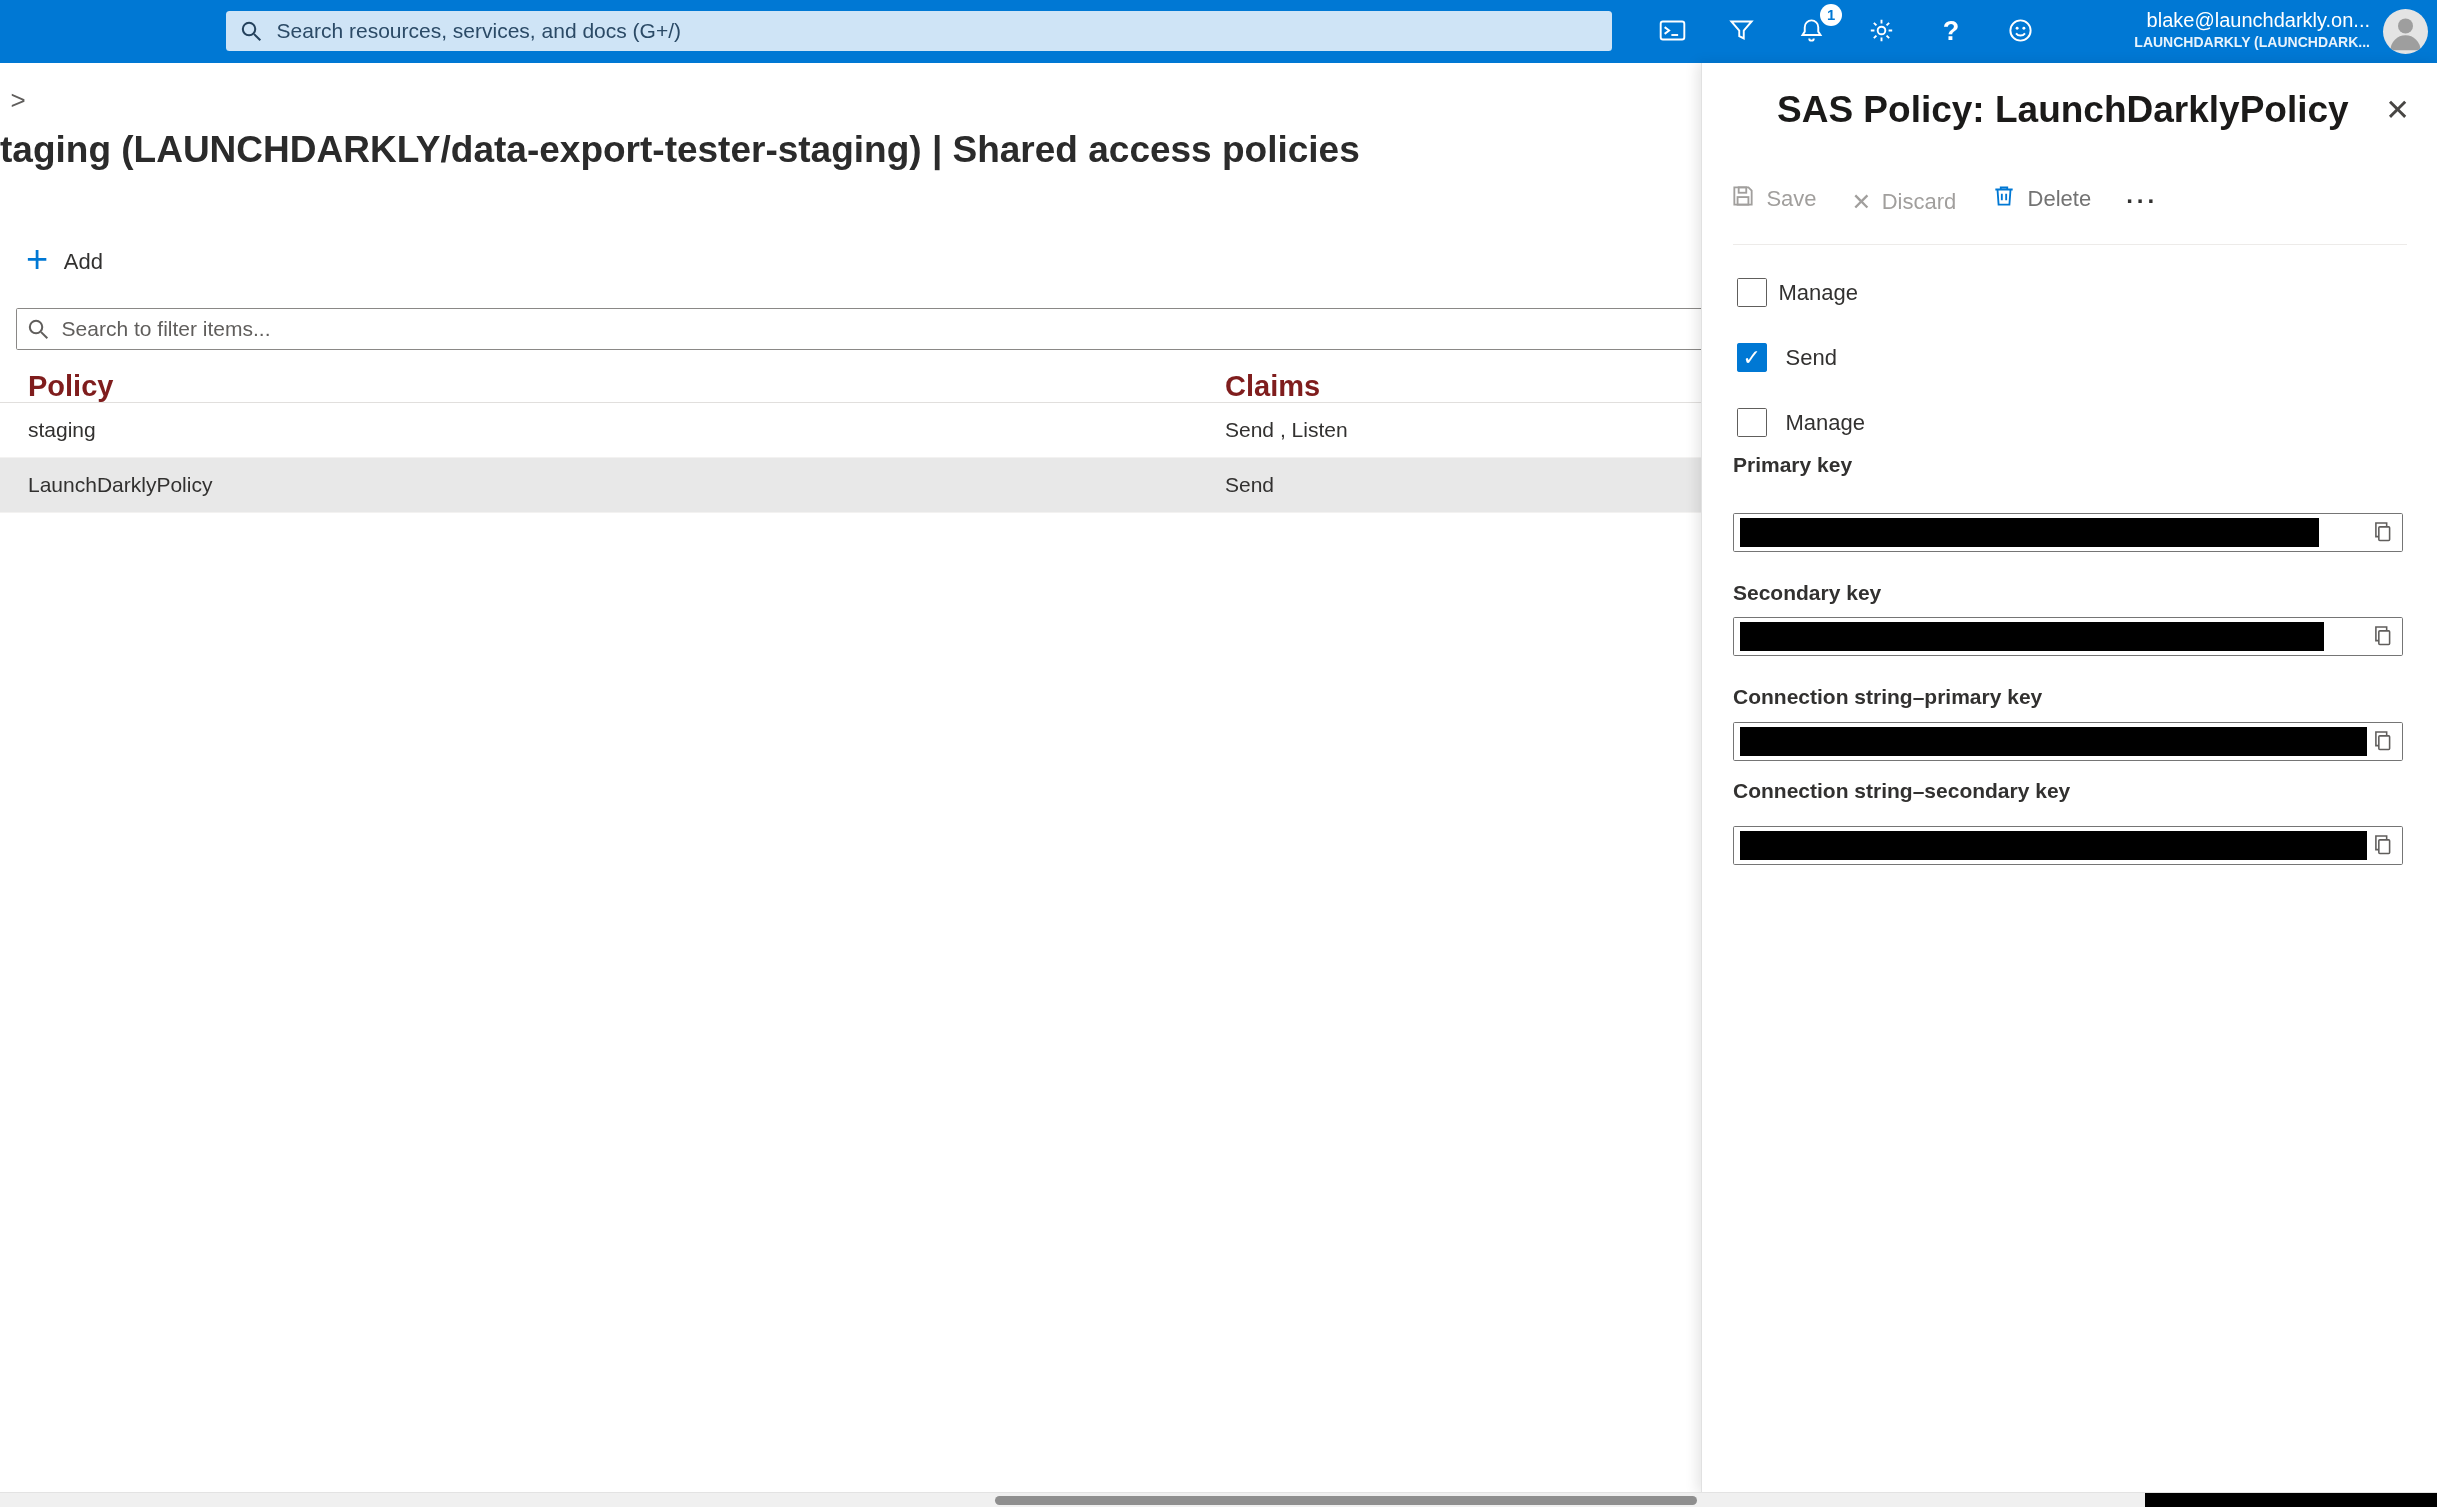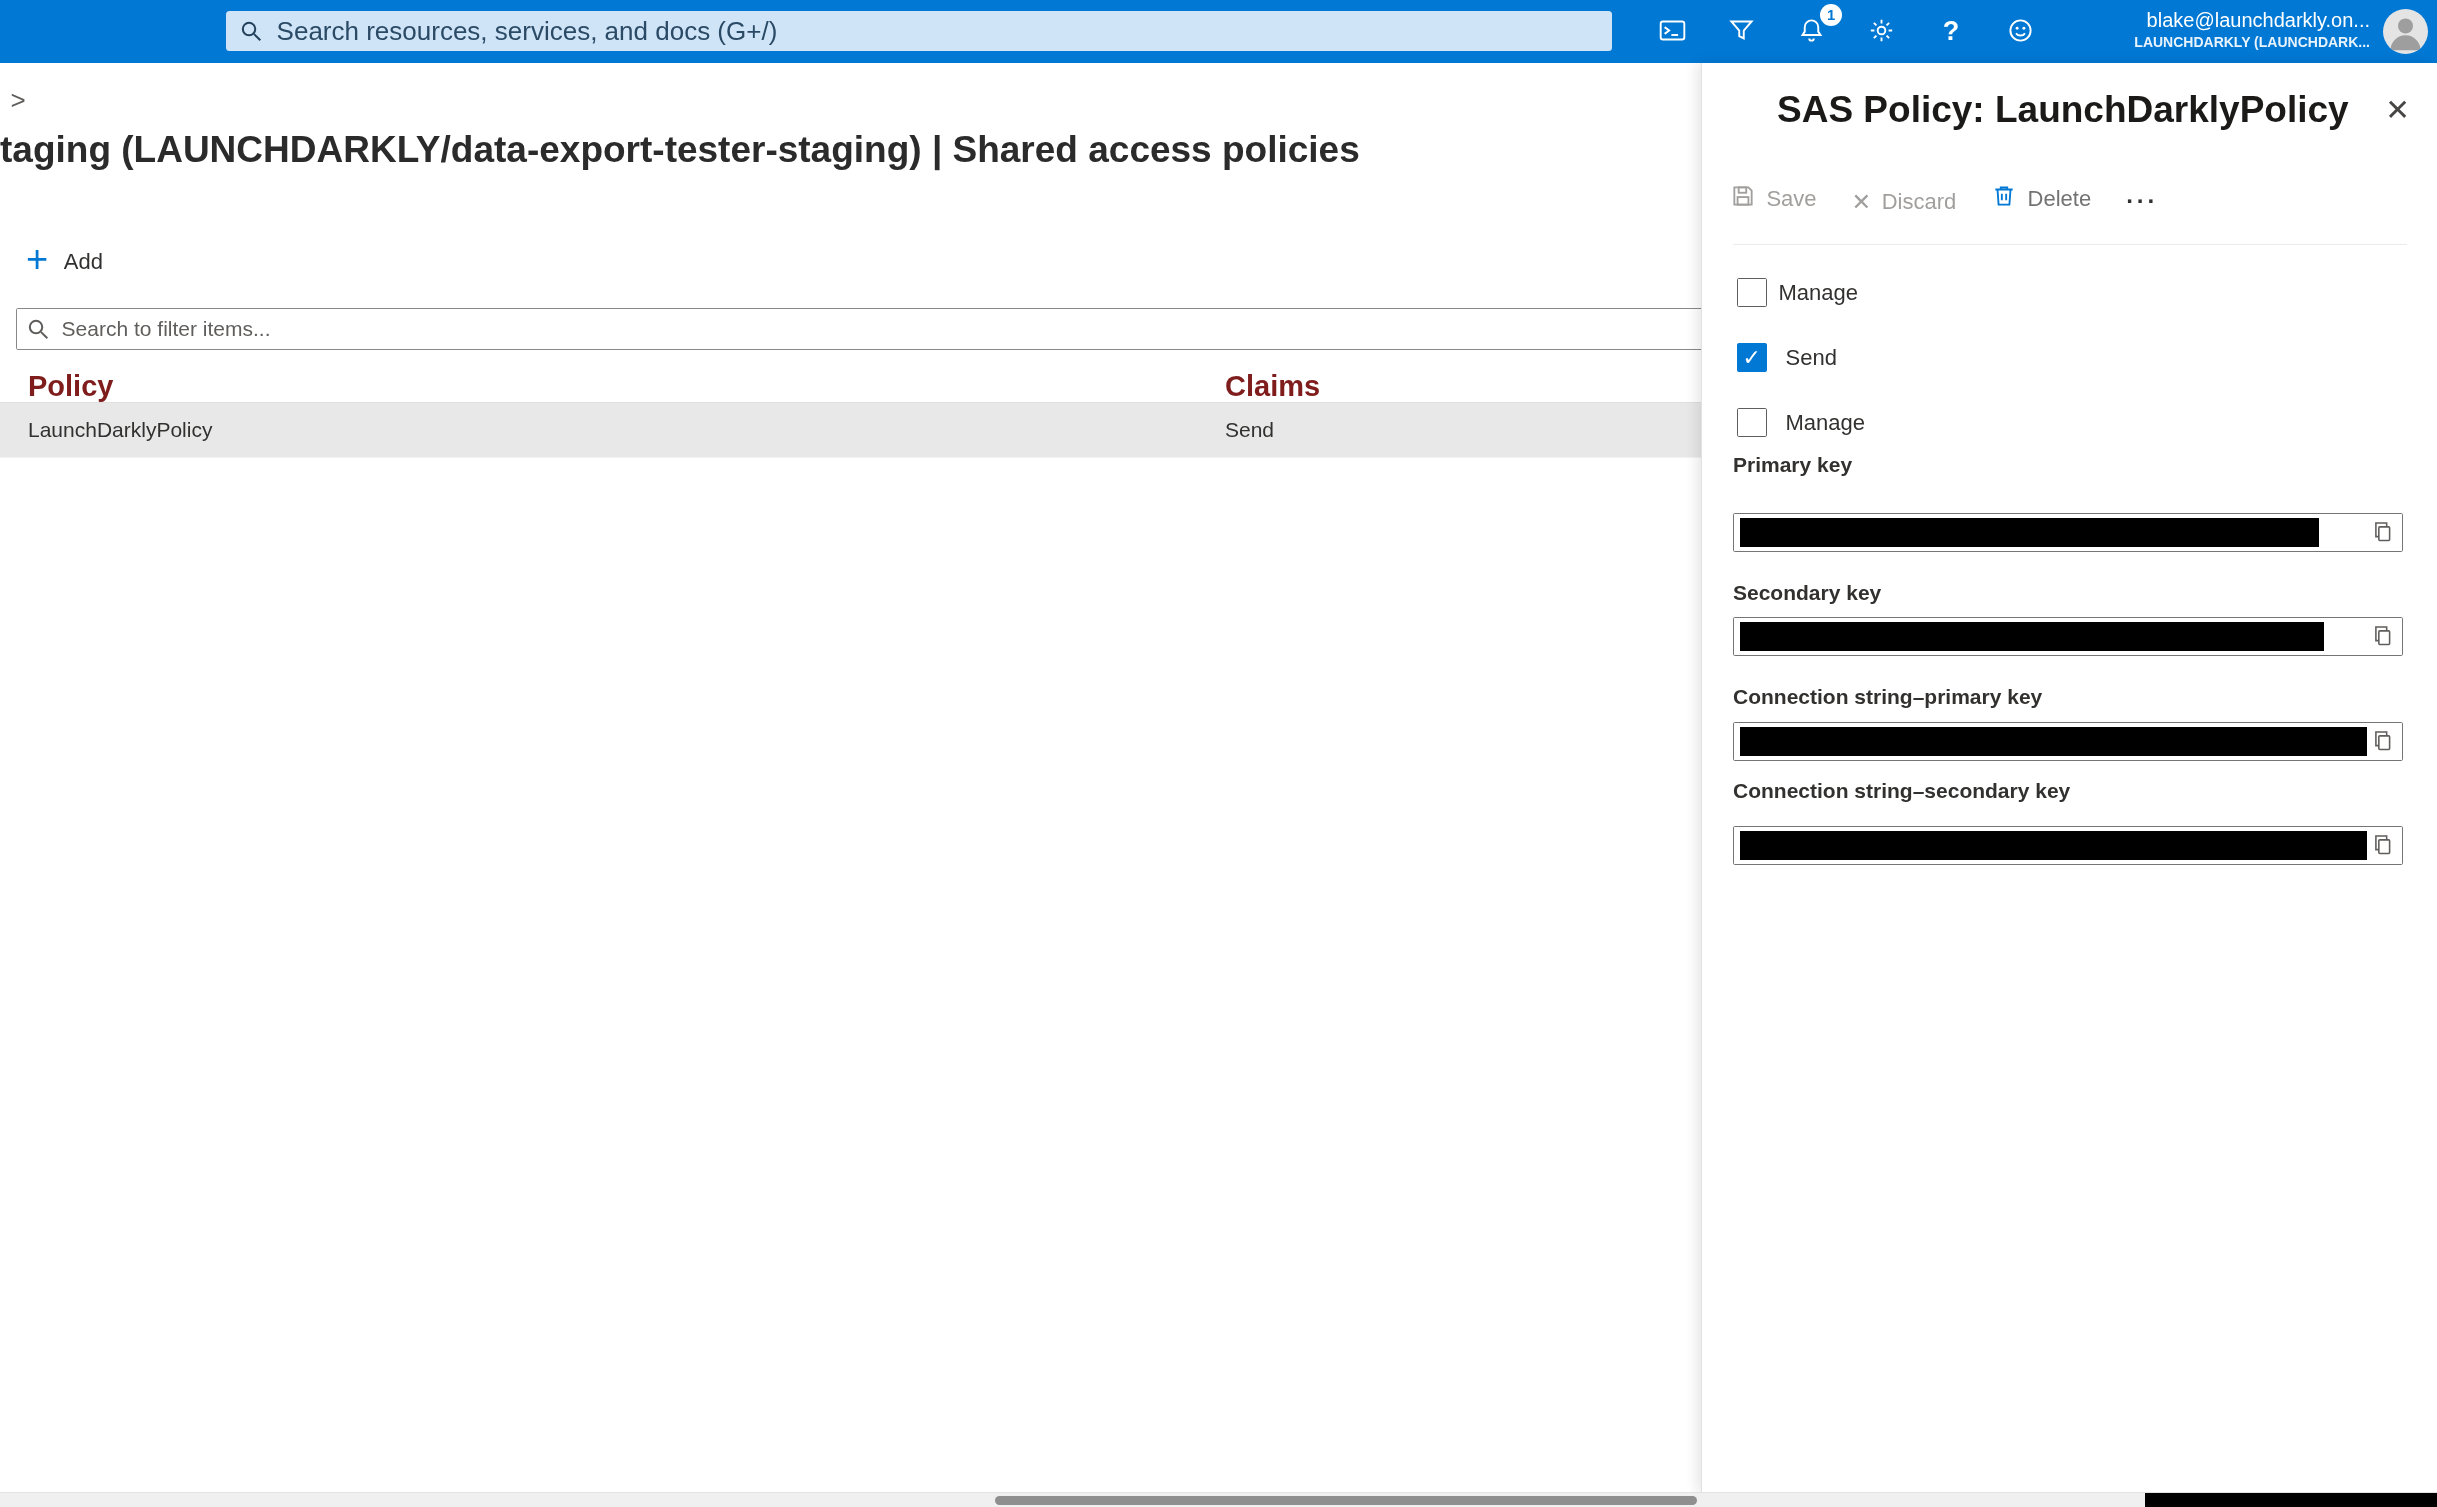--- a/index.html
+++ b/index.html
@@ -18,21 +18,21 @@
     background:#0078d4; z-index:40;
   }
   .search-wrap {
     position:absolute; left:226px; top:11.3px; width:1386px; height:40px;
     background:#cfe4f6; border-radius:3.5px;
     display:flex; align-items:center;
   }
   .search-wrap .ico { margin-left:14px; width:22.6px; height:22.6px; color:#24415c; flex:none; }
   .search-input {
     flex:1; height:100%; border:none; background:transparent; outline:none;
-    font-family:inherit; font-size:26px; color:#24415c; padding:0 14px;
+    font-family:inherit; font-size:21px; color:#24415c; padding:0 14px;
   }
   .search-input::placeholder { color:#2b4a66; opacity:1; }
 
   .tb-btn {
     position:absolute; top:7px; width:50px; height:49px;
     display:flex; align-items:center; justify-content:center;
     color:#ffffff; cursor:pointer;
   }
   .tb-btn svg { width:27px; height:27px; }
   .tb-help { font-size:27px; font-weight:700; }
@@ -243,20 +243,24 @@
       </svg>
   </span>
   <input class="filter-input" placeholder="Search to filter items..." style="">
 </div>
 
 <div class="table">
   <div class="thead">
     <span class="th th-policy">Policy</span>
     <span class="th th-claims">Claims</span>
   </div>
+  <div class="trow">
+    <span class="td td-policy">staging</span>
+    <span class="td td-claims">Send , Listen</span>
+  </div>
   <div class="trow selected">
     <span class="td td-policy">LaunchDarklyPolicy</span>
     <span class="td td-claims">Send</span>
   </div>
 </div>
 
 <div class="panel">
   <div class="panel-title">SAS Policy: LaunchDarklyPolicy</div>
   <div class="panel-close">
     <span>✕</span>

